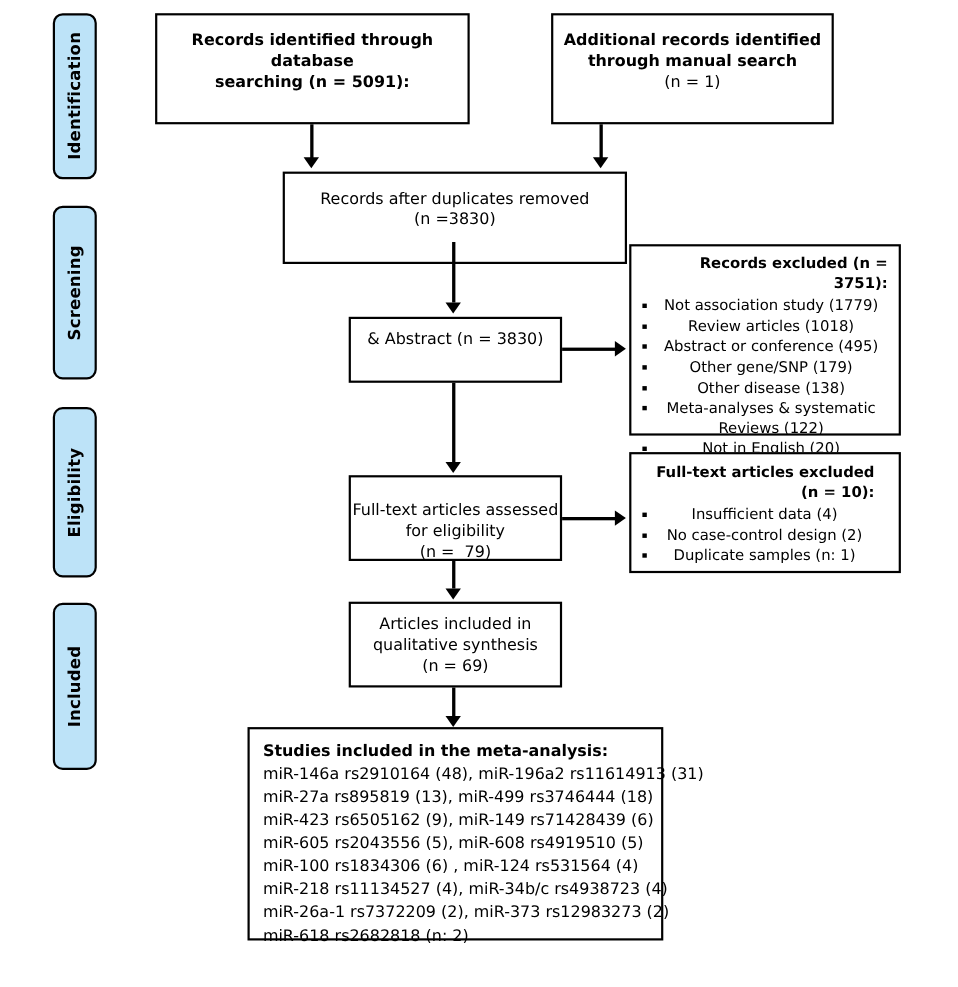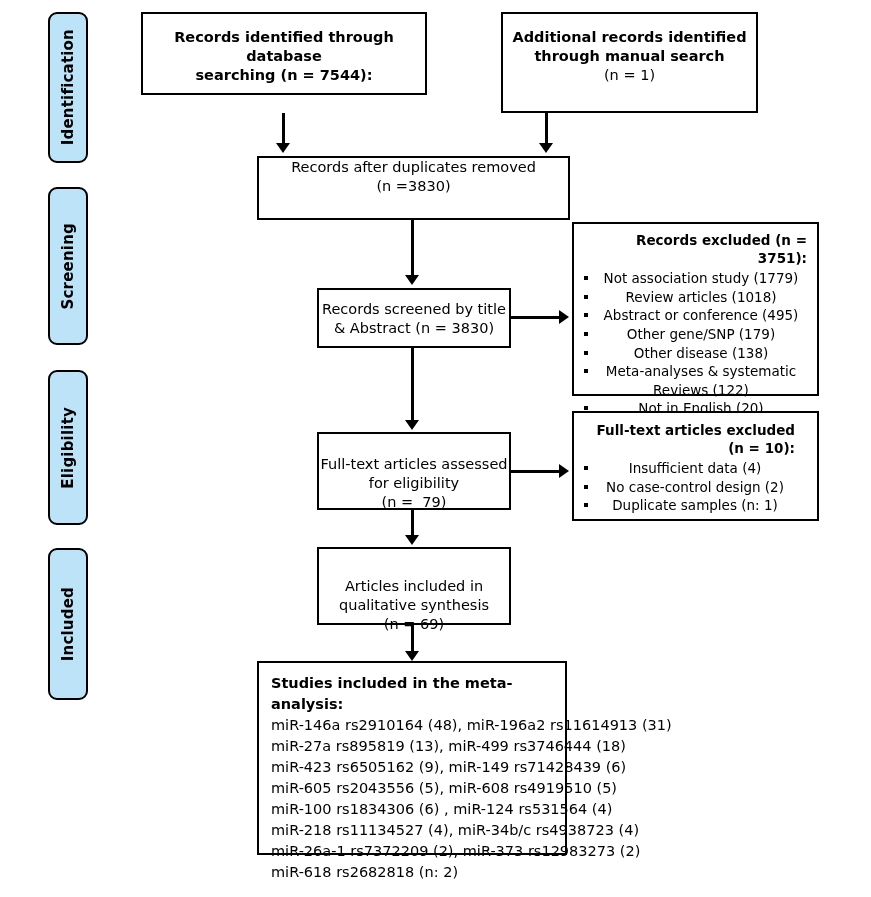--- a/index.html
+++ b/index.html
@@ -149,47 +149,46 @@
   </div>
 
   <div class="stage-pill" style="top:370px; height:155px;">
     <span class="stage-label">Eligibility</span>
   </div>
 
   <div class="stage-pill" style="top:548px; height:152px;">
     <span class="stage-label">Included</span>
   </div>
 
-  <div class="flow-box box-center" style="left:141px; top:12px; width:286px; height:83px; padding-top:14px;">
+  <div class="flow-box box-center" style="left:141px; top:12px; width:286px; height:101px; padding-top:14px;">
     <div class="ctext bold">Records identified through database</div>
-    <div class="ctext bold">searching (n = 7544):</div>
+    <div class="ctext bold">searching (n = 5091):</div>
   </div>
 
   <div class="flow-box box-center" style="left:461px; top:12px; width:257px; height:101px; padding-top:14px;margin-left:40px;">
     <div class="ctext bold">Additional records identified</div>
     <div class="ctext bold">through manual search</div>
     <div class="ctext">(n = 1)</div>
   </div>
 
   <div class="vline" style="left:282px; top:113px; height:32px;"></div>
   <div class="arrow-down" style="left:276px; top:143px;"></div>
 
   <div class="vline" style="left:545px; top:113px; height:32px;"></div>
   <div class="arrow-down" style="left:539px; top:143px;"></div>
 
-  <div class="flow-box box-center" style="left:257px; top:156px; width:313px; height:64px; ">
+  <div class="flow-box box-center" style="left:257px; top:156px; width:313px; height:84px; padding-top:14px;">
     <div class="ctext">Records after duplicates removed</div>
     <div class="ctext">(n =3830)</div>
   </div>
 
   <div class="vline" style="left:411px; top:220px; height:55px;"></div>
   <div class="arrow-down" style="left:405px; top:275px;"></div>
 
   <div class="flow-box box-center" style="left:317px; top:288px; width:194px; height:60px; padding-top:10px;">
-    <div class="ctext">Records screened by title</div>
     <div class="ctext">&amp; Abstract (n = 3830)</div>
   </div>
 
   <div class="hline" style="left:511px; top:316px; width:50px;"></div>
   <div class="arrow-right" style="left:559px; top:310px;"></div>
 
   <div class="flow-box" style="left:572px; top:222px; width:247px; height:174px; padding:8px 10px 6px 10px;">
     <div class="excl-title">Records excluded (n = 3751):</div>
     <ul class="excl-list">
       <li>Not association study (1779)</li>
@@ -219,30 +218,30 @@
     <ul class="excl-list">
       <li>Insufficient data (4)</li>
       <li>No case-control design (2)</li>
       <li>Duplicate samples (n: 1)</li>
     </ul>
   </div>
 
   <div class="vline" style="left:411px; top:510px; height:25px;"></div>
   <div class="arrow-down" style="left:405px; top:535px;"></div>
 
-  <div class="flow-box box-center" style="left:317px; top:547px; width:194px; height:78px; padding-top:28px;">
+  <div class="flow-box box-center" style="left:317px; top:547px; width:194px; height:78px; padding-top:10px;">
     <div class="ctext">Articles included in</div>
     <div class="ctext">qualitative synthesis</div>
     <div class="ctext">(n = 69)</div>
   </div>
 
   <div class="vline" style="left:411px; top:625px; height:26px;"></div>
   <div class="arrow-down" style="left:405px; top:651px;"></div>
 
-  <div class="flow-box" style="left:225px; top:661px; width:310px; height:194px; padding:10px 12px 0 12px;margin-left:32px;">
+  <div class="flow-box" style="left:225px; top:661px; width:378px; height:194px; padding:10px 12px 0 12px;">
     <div class="meta-title">Studies included in the meta-analysis:</div>
     <div class="meta-line">miR-146a rs2910164 (48), miR-196a2 rs11614913 (31)</div>
     <div class="meta-line">miR-27a rs895819 (13), miR-499 rs3746444 (18)</div>
     <div class="meta-line">miR-423 rs6505162 (9), miR-149 rs71428439 (6)</div>
     <div class="meta-line">miR-605 rs2043556 (5), miR-608 rs4919510 (5)</div>
     <div class="meta-line">miR-100 rs1834306 (6) , miR-124 rs531564 (4)</div>
     <div class="meta-line">miR-218 rs11134527 (4), miR-34b/c rs4938723 (4)</div>
     <div class="meta-line">miR-26a-1 rs7372209 (2), miR-373 rs12983273 (2)</div>
     <div class="meta-line">miR-618 rs2682818 (n: 2)</div>
   </div>

